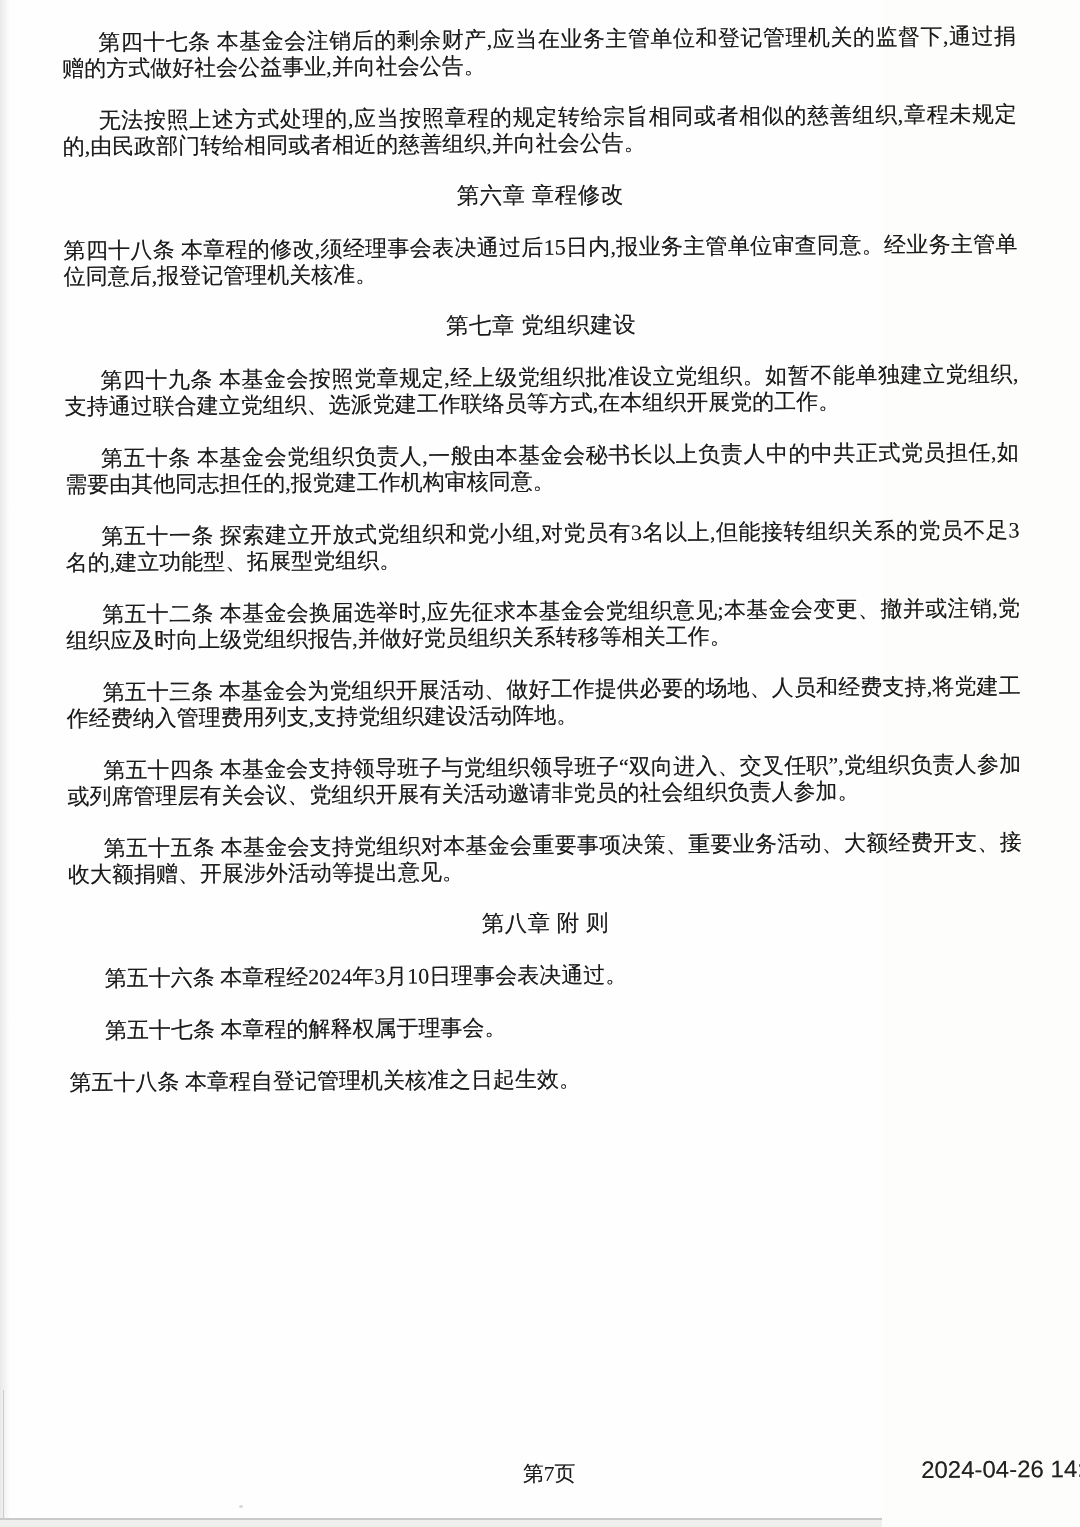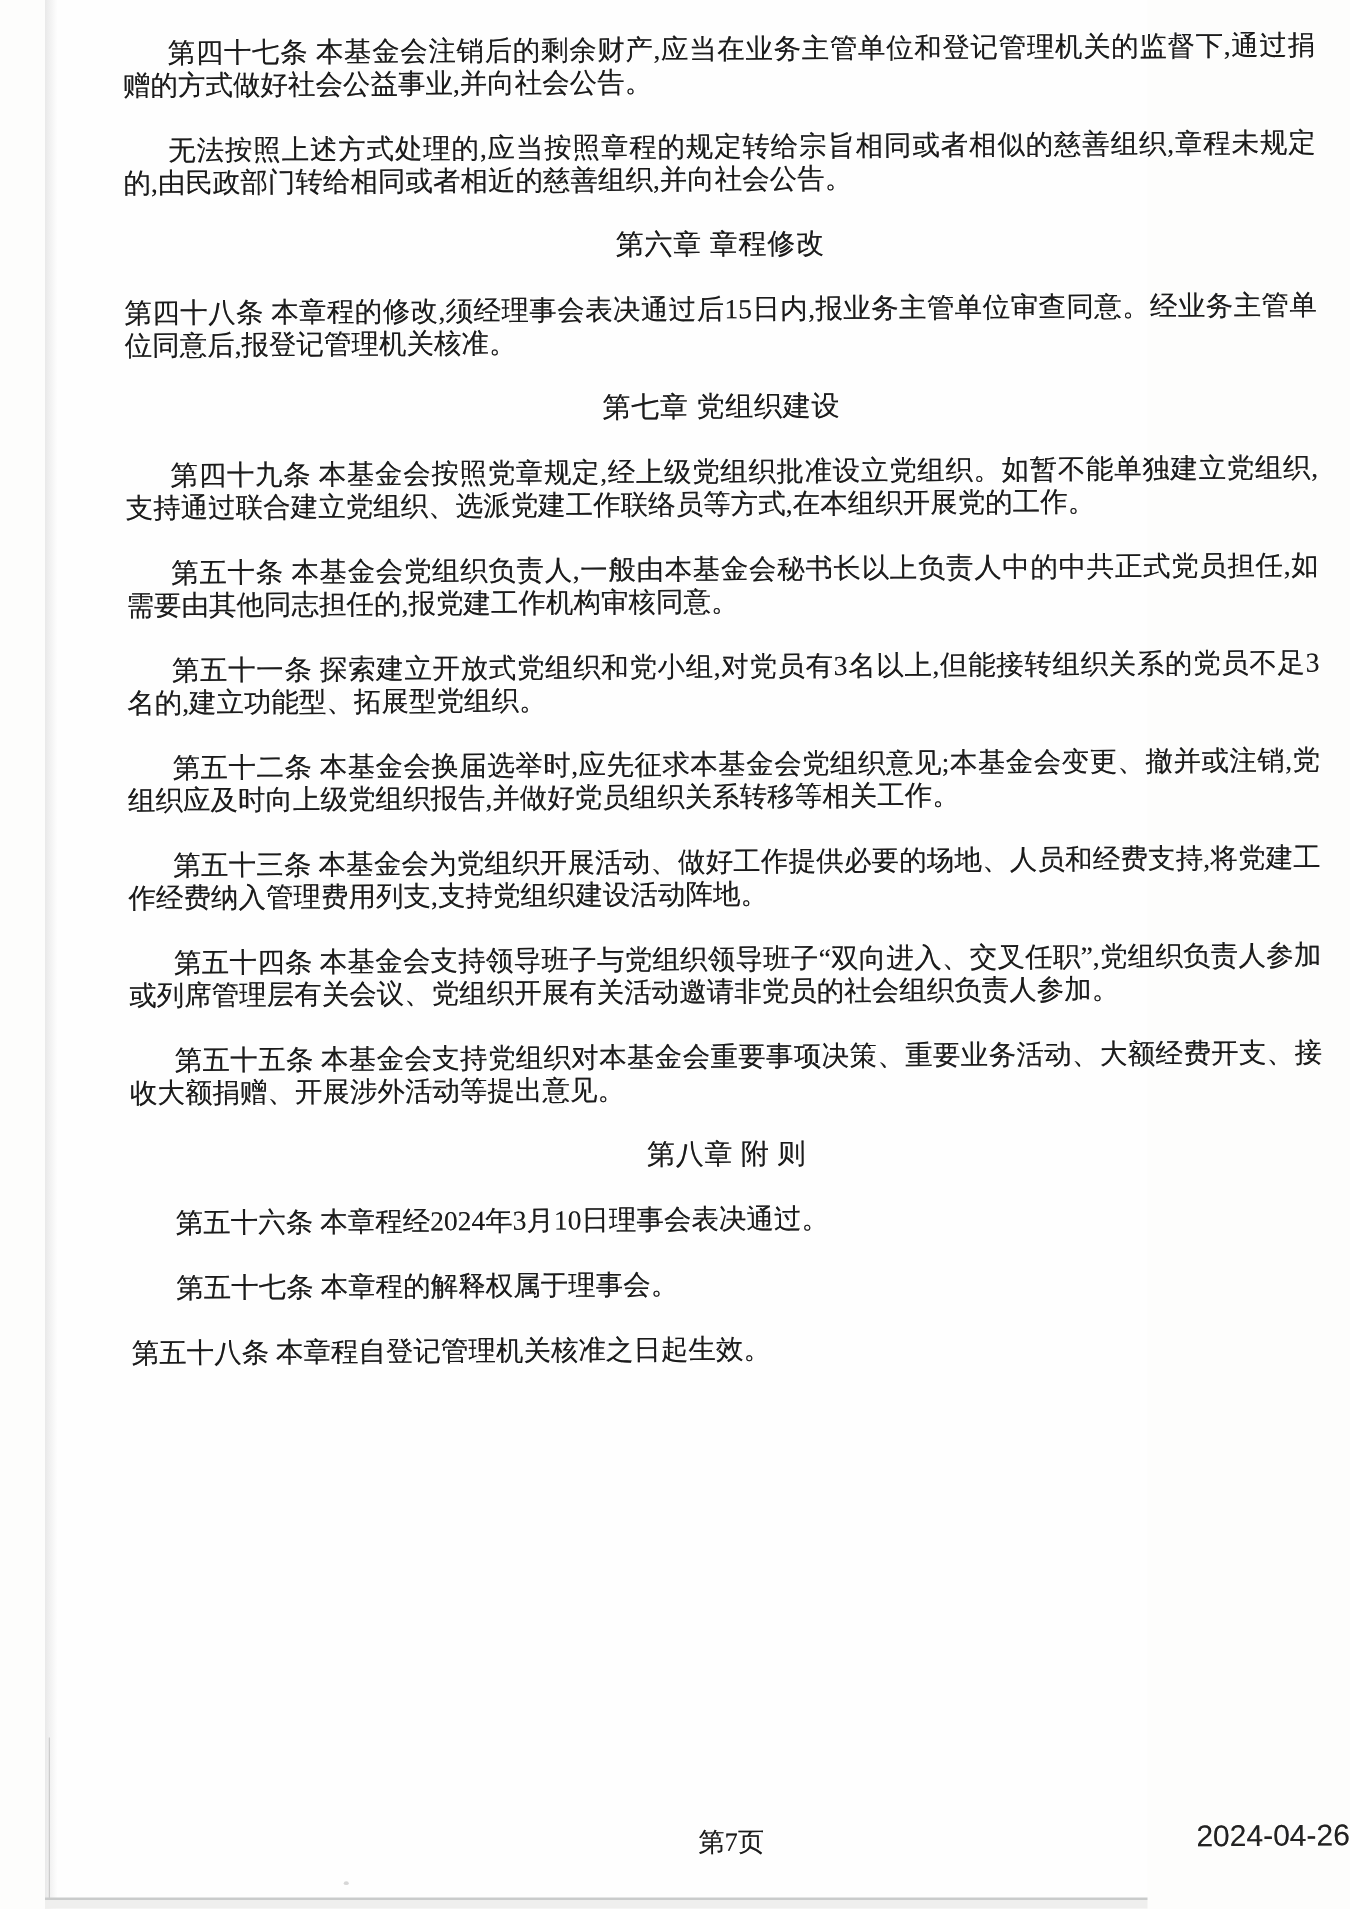--- a/index.html
+++ b/index.html
@@ -8,21 +8,20 @@
     width: 1080px;
     height: 1527px;
     overflow: hidden;
     background: #fdfdfc;
   }
   .scan-root {
     position: relative;
     width: 882px;
     height: 1527px;
     background: #fefefe;
-    margin-left: 36px;
   }
   
   .edge-left-soft {
     position: absolute;
     left: 0; top: 0;
     width: 10px; height: 100%;
     background: linear-gradient(to right, rgba(150,150,150,0.20), rgba(150,150,150,0.0));
     pointer-events: none;
   }
   .edge-left-line {

